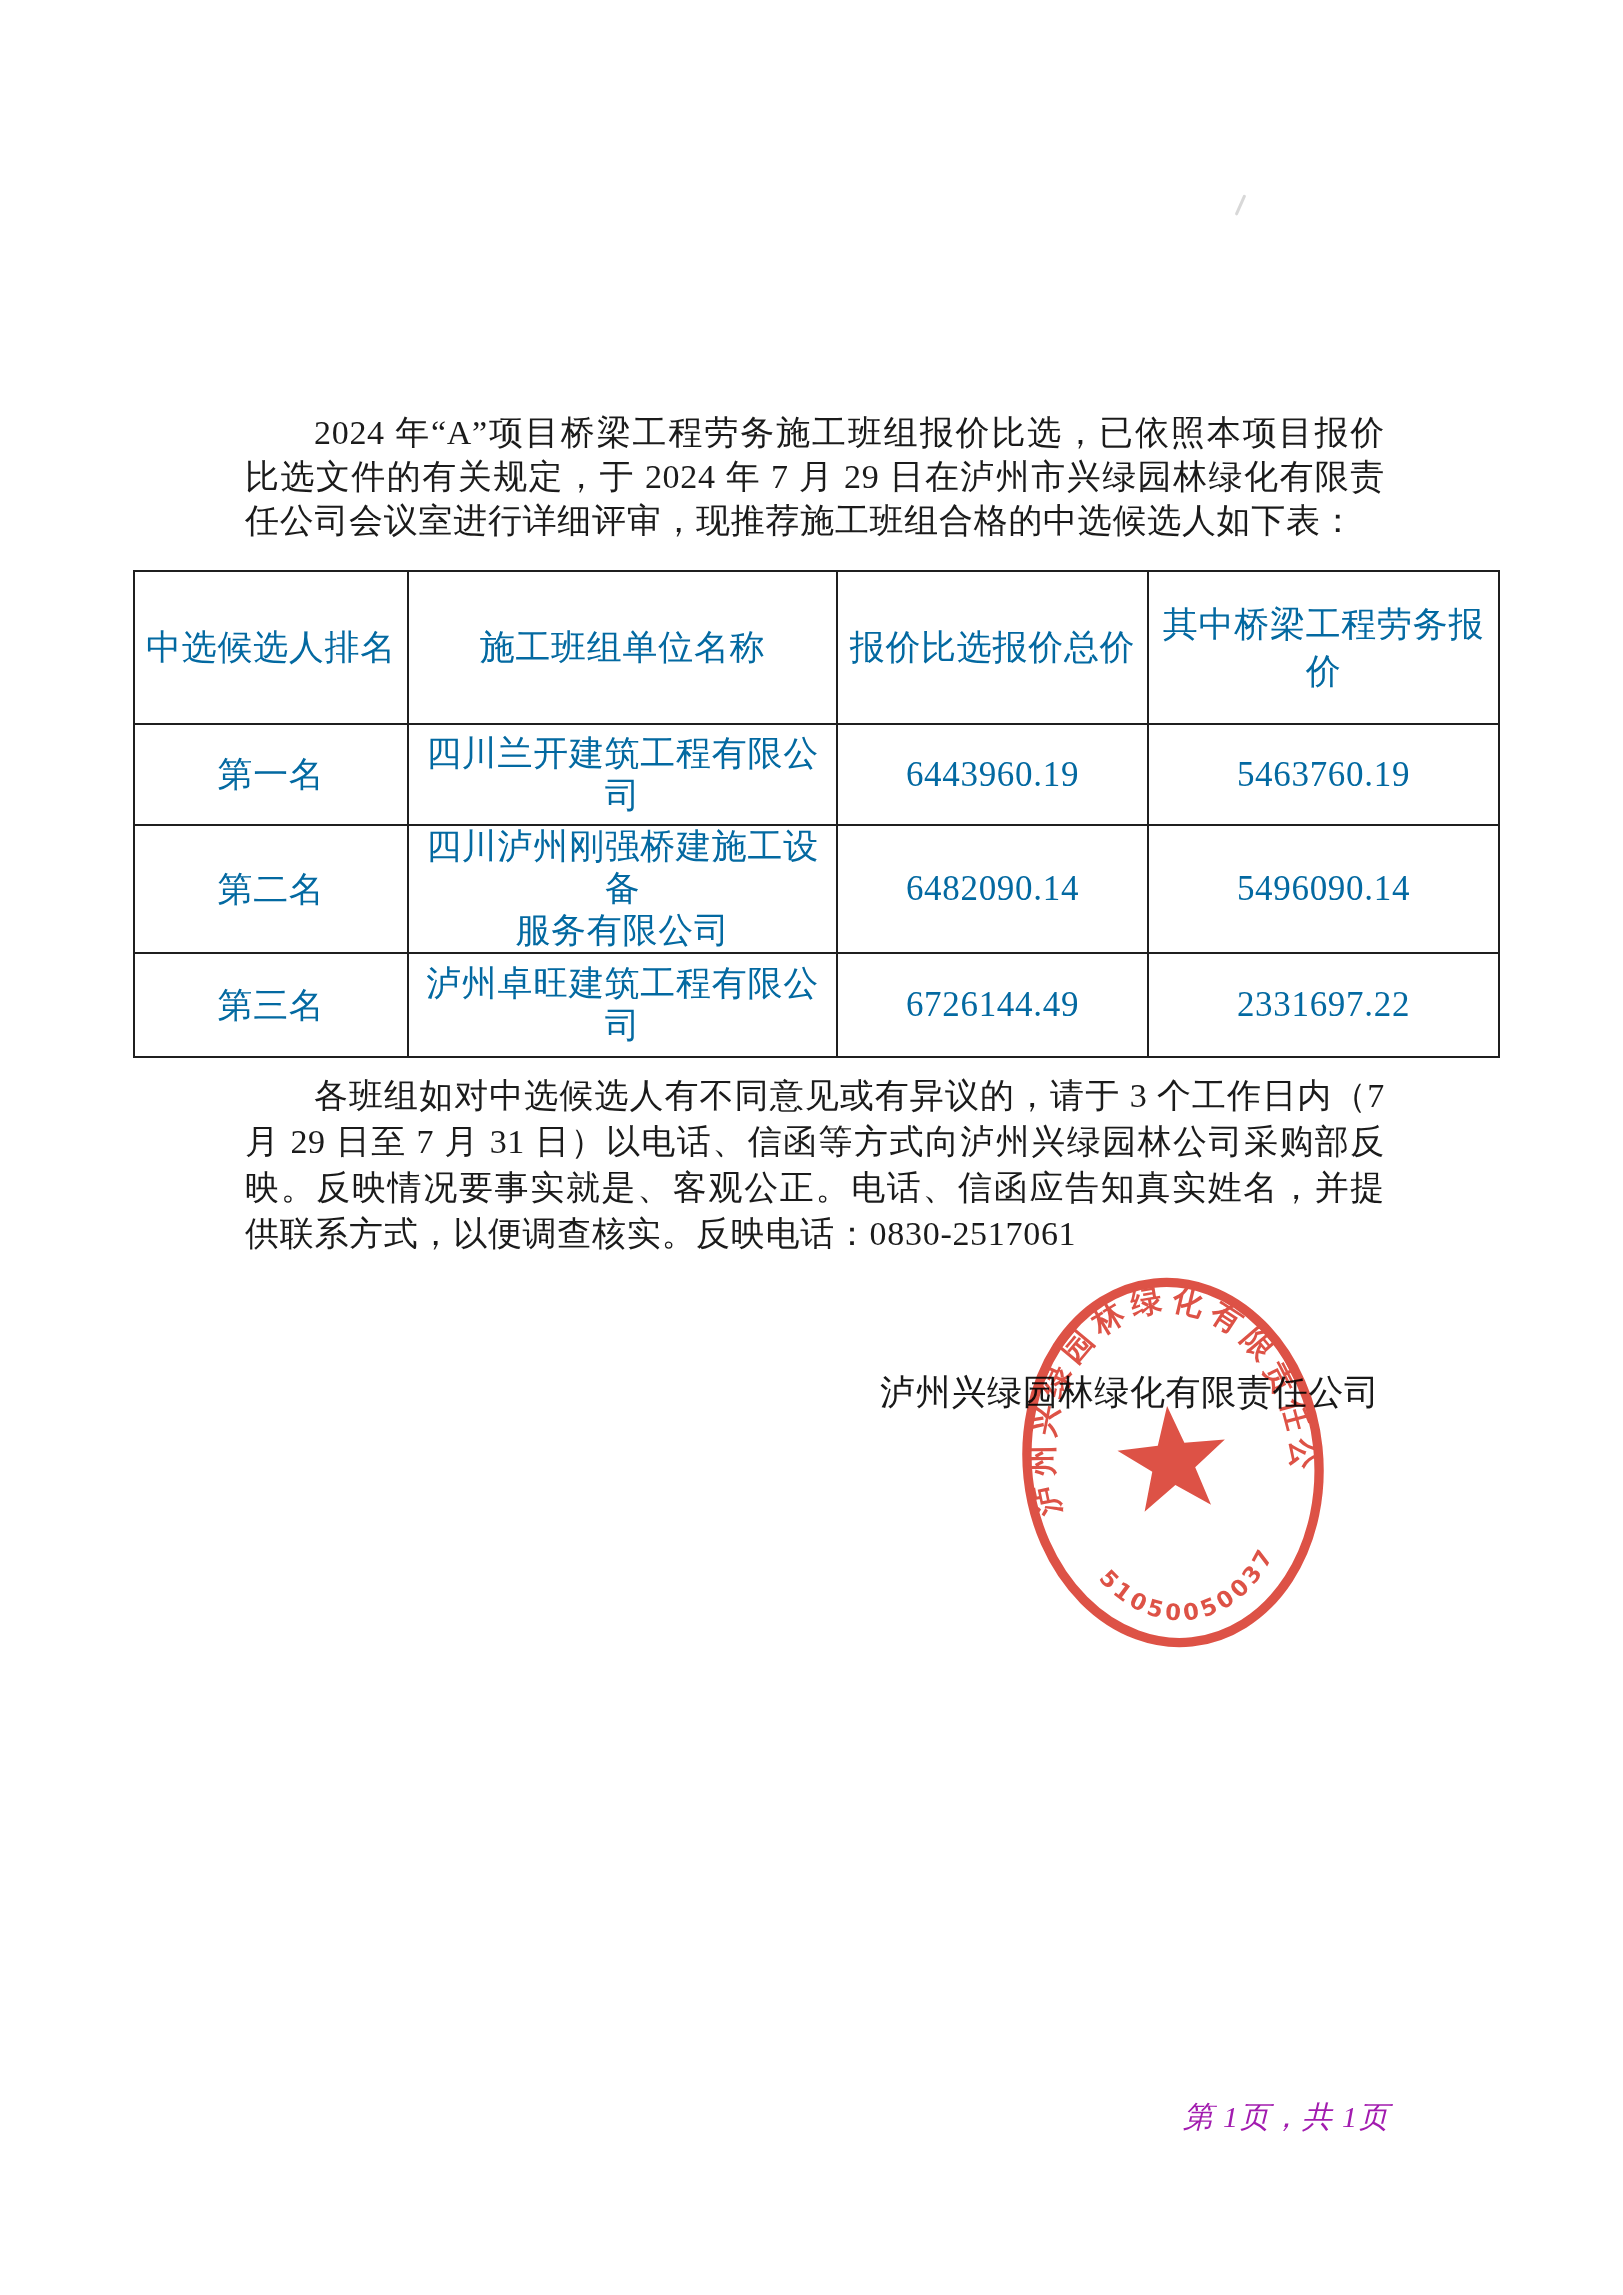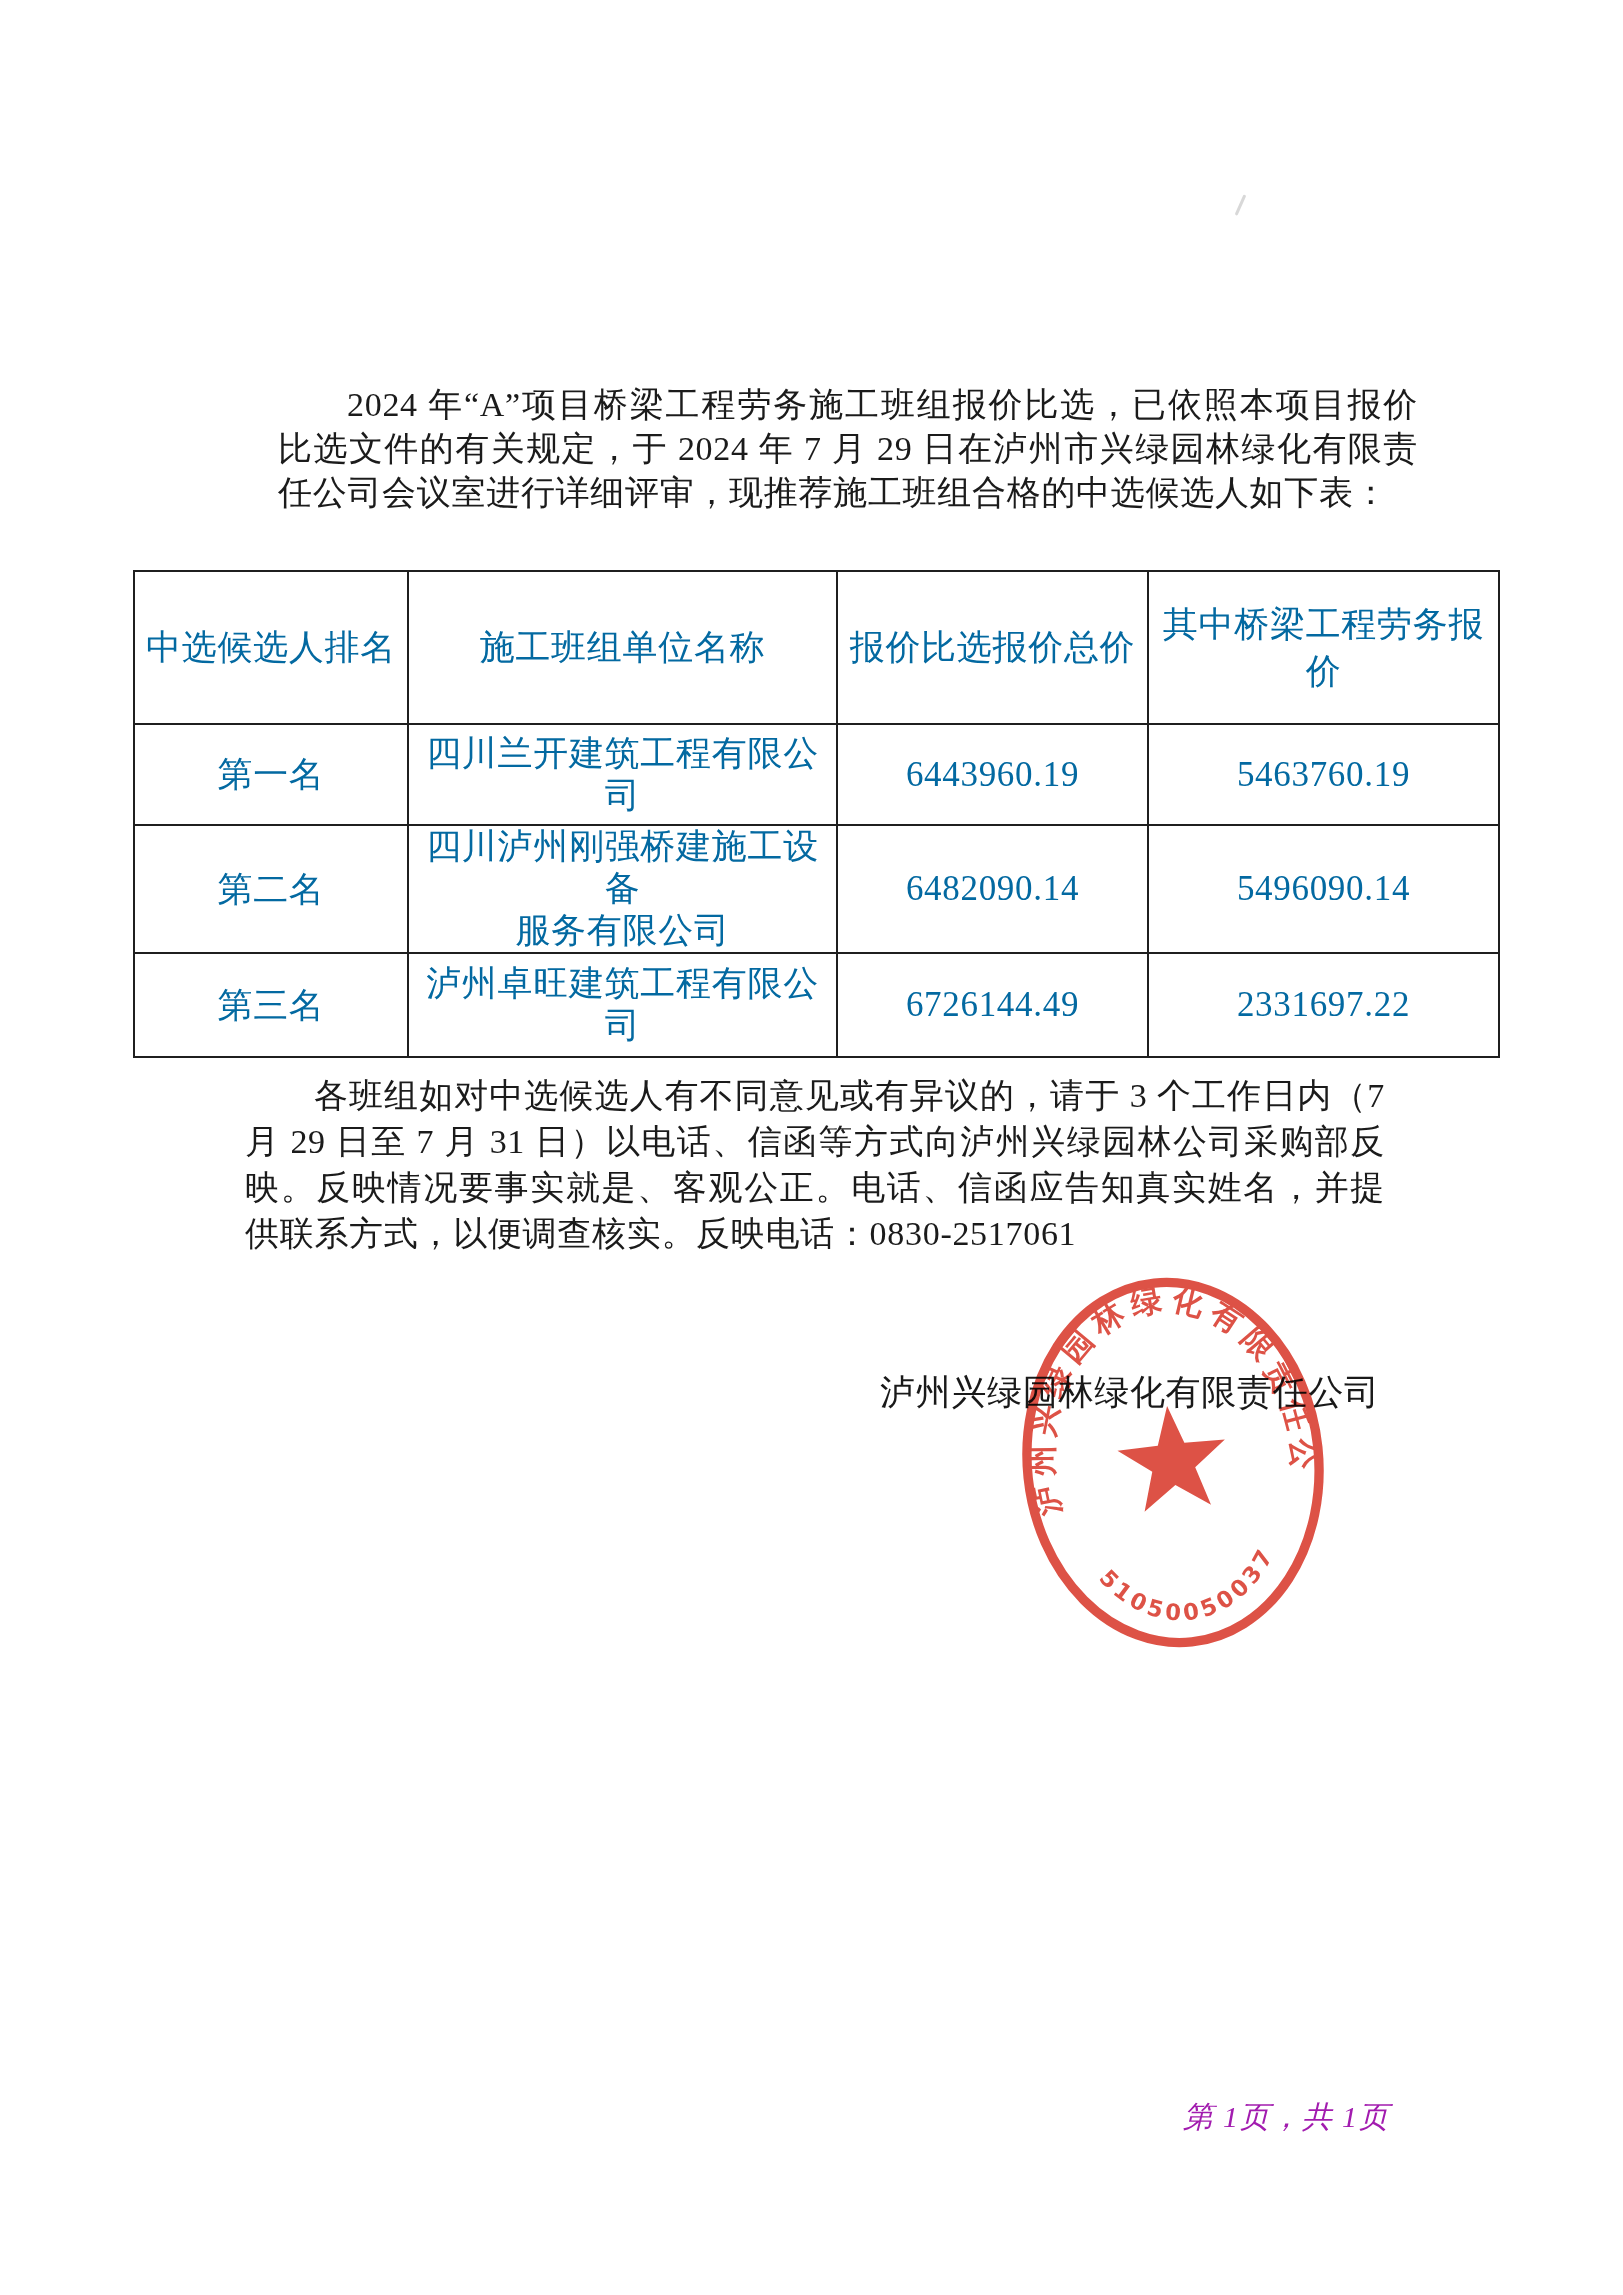--- a/index.html
+++ b/index.html
@@ -25,21 +25,21 @@
 
   
   .para{
     position:absolute;left:245px;width:1140px;
     font-size:34px;line-height:44px;
     text-align:justify;
     text-indent:69px;
     color:#1b1b1b;
     letter-spacing:0.7px;
   }
-  #para1{top:383px;margin-left:33px;}
+  #para1{top:411px;}
   #para2{top:1073px;line-height:46px;}
 
   
   table.result-table{
     position:absolute;top:570px;left:133px;
     width:1365px;height:456px;
     border-collapse:collapse;
     table-layout:fixed;
     font-size:35px;
     color:#0369a1;

